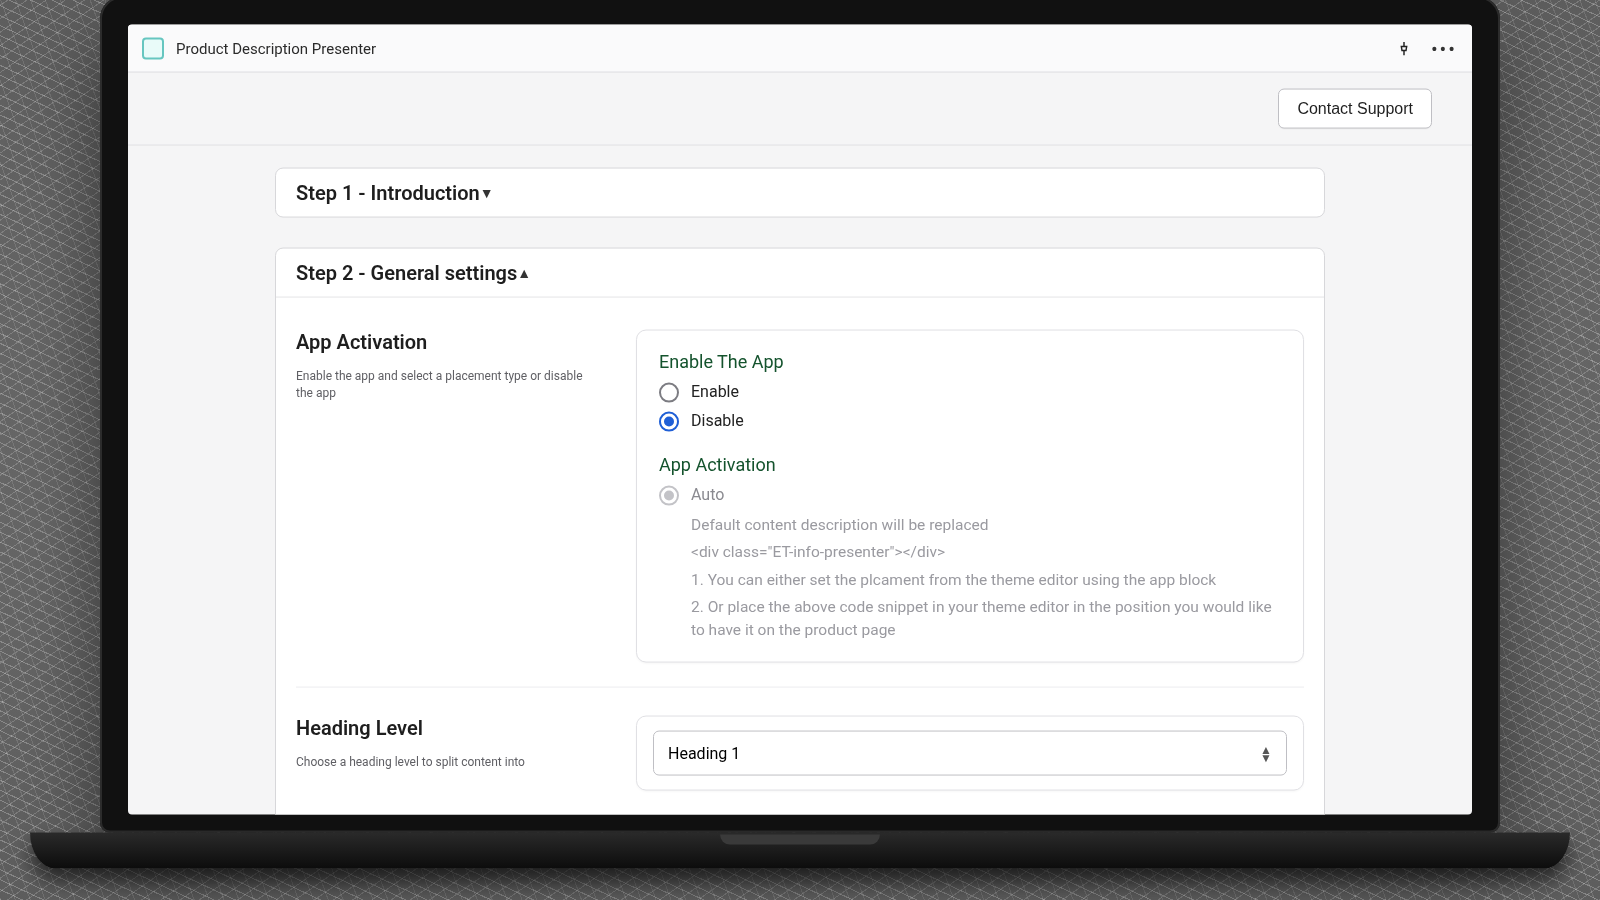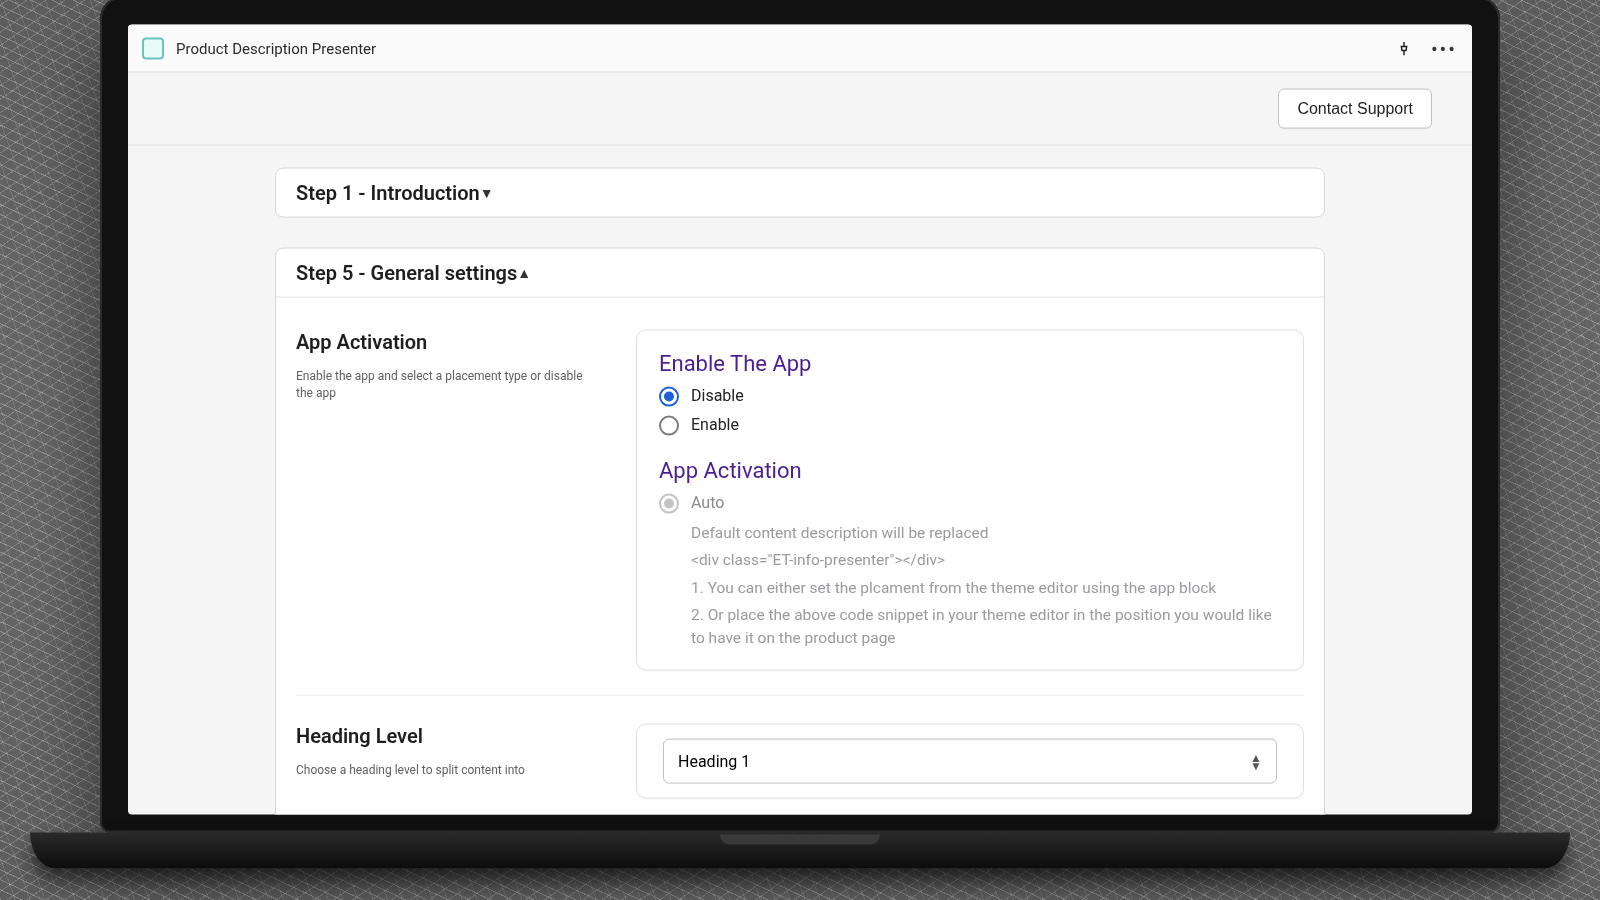--- a/index.html
+++ b/index.html
@@ -138,21 +138,21 @@
     font-size:12px; color:#5f5f64; line-height:1.45;
   }
   .card{
     flex:1;
     background:#fff;
     border:1px solid #e0e0e4;
     border-radius:10px;
     padding: 20px 22px;
     box-shadow: 0 1px 2px rgba(0,0,0,.03);
   }
-  .field-label{ font-size:22px; color:#4c1d95; margin-bottom:10px; }
+  .field-label{ font-size:18px; color:#14532d; margin-bottom:10px; }
   .radio-row{ display:flex; align-items:flex-start; gap:12px; margin:8px 0; }
   .radio{
     width:20px; height:20px; border:2px solid #7c7c82; border-radius:50%;
     flex-shrink:0; margin-top:1px; position:relative; background:#fff;
   }
   .radio.selected{ border-color:#1f5fd6; }
   .radio.selected::after{
     content:""; position:absolute; inset:3px; background:#1f5fd6; border-radius:50%;
   }
   .radio.disabled{ border-color:#c3c3c7; }
@@ -211,40 +211,40 @@
 
         <div class="accordion">
           <div class="acc-header">
             <div class="acc-title">Step 1 - Introduction</div>
             <div class="chev">▼</div>
           </div>
         </div>
 
         <div class="accordion">
           <div class="acc-header">
-            <div class="acc-title">Step 5 - General settings</div>
+            <div class="acc-title">Step 2 - General settings</div>
             <div class="chev">▲</div>
           </div>
           <div class="acc-body">
 
             <div class="section-row">
               <div class="section-left">
                 <h3>App Activation</h3>
                 <p>Enable the app and select a placement type or disable the app</p>
               </div>
               <div class="card">
                 <div class="field-label">Enable The App</div>
 
                 <div class="radio-row">
+                  <div class="radio"></div>
+                  <div class="radio-text">Enable</div>
+                </div>
+                <div class="radio-row">
                   <div class="radio selected"></div>
                   <div class="radio-text">Disable</div>
-                </div>
-                <div class="radio-row">
-                  <div class="radio"></div>
-                  <div class="radio-text">Enable</div>
                 </div>
 
                 <div class="field-label mt">App Activation</div>
 
                 <div class="radio-row">
                   <div class="radio disabled selected"></div>
                   <div class="radio-text muted">Auto</div>
                 </div>
                 <div class="help muted">Default content description will be replaced</div>
 
@@ -252,21 +252,21 @@
                 <div class="help muted">1. You can either set the plcament from the theme editor using the app block</div>
                 <div class="help muted">2. Or place the above code snippet in your theme editor in the position you would like to have it on the product page</div>
               </div>
             </div>
 
             <div class="section-row">
               <div class="section-left">
                 <h3>Heading Level</h3>
                 <p>Choose a heading level to split content into</p>
               </div>
-              <div class="card" style="padding:14px 26px">
+              <div class="card" style="padding:14px 16px">
                 <div class="select">
                   <span>Heading 1</span>
                   <span class="sel-arrows">
                       <span>▲</span>
                       <span>▼</span>
                     </span>
                 </div>
               </div>
             </div>
 

